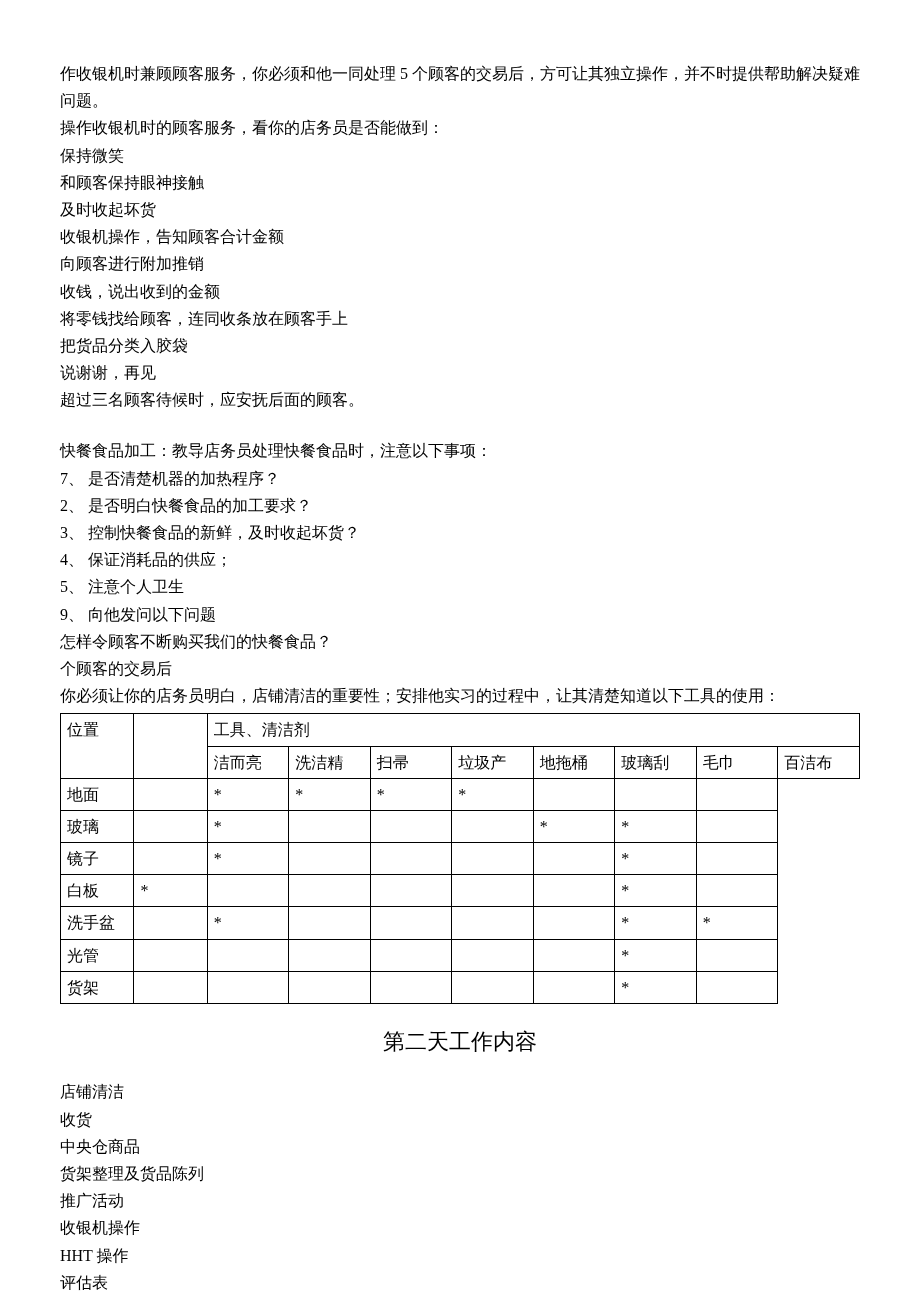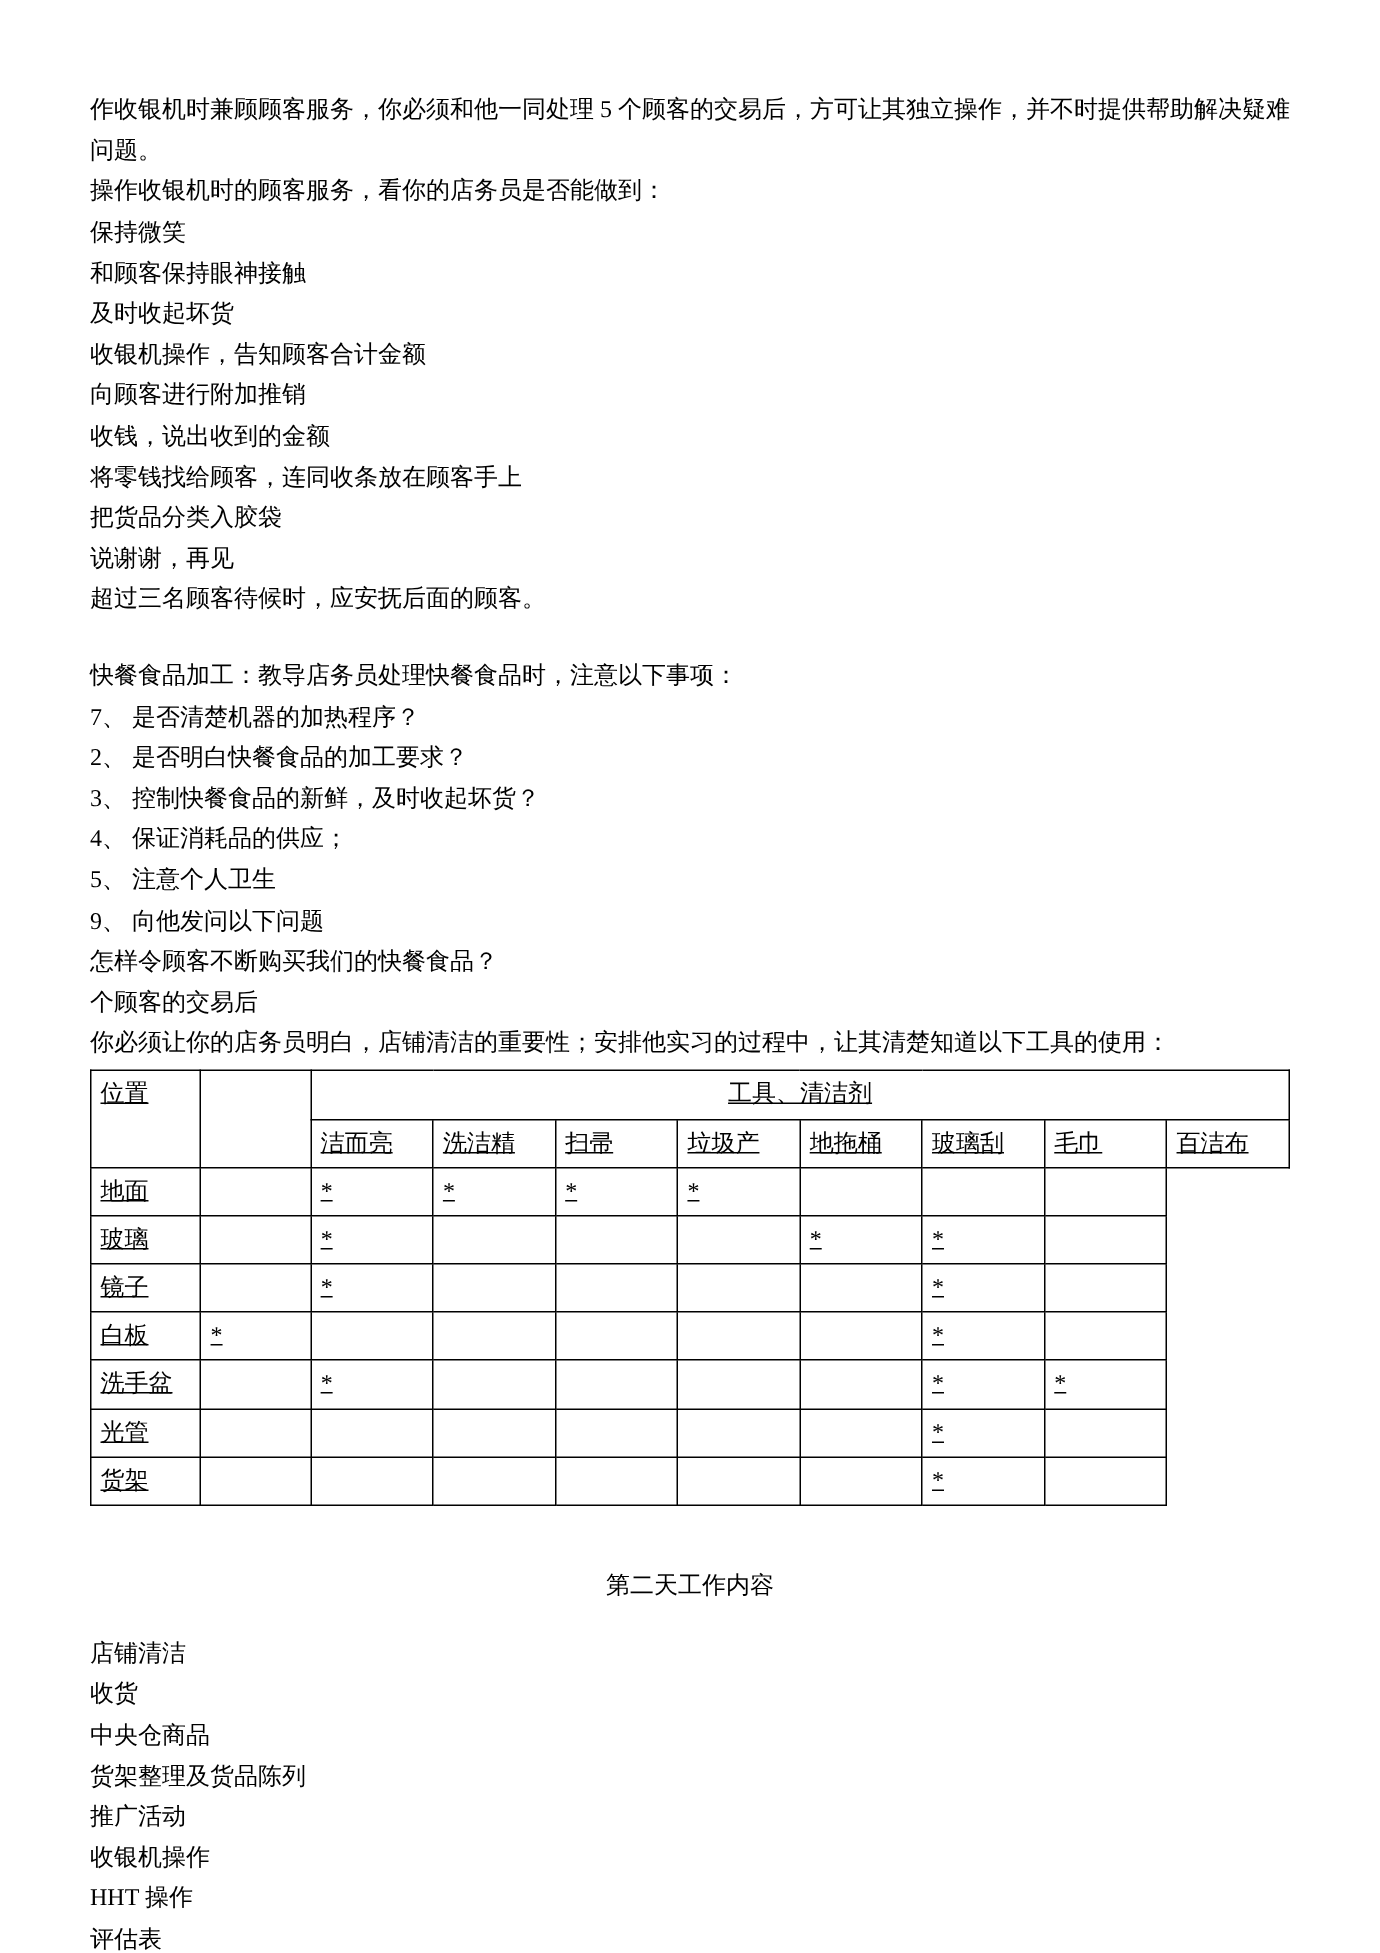--- a/index.html
+++ b/index.html
@@ -10,37 +10,36 @@
     background: #fff;
     margin: 0;
     padding: 60px;
     width: 920px;
     box-sizing: border-box;
   }
   .para { margin: 0; }
   .gap { height: 24px; }
   .heading {
     text-align: center;
-    font-size: 16px;
-    margin: 40px 0 18px 0;
+    font-size: 22px;
+    margin: 19px 0 18px 0;
   }
   table {
     border-collapse: collapse;
     width: 100%;
     margin: 4px 0 2px 0;
-    text-decoration: underline;
   }
   td {
     border: 1px solid #000;
     padding: 2px 6px;
     vertical-align: top;
     font-size: 16px;
   }
   .t1 td { text-align: left; }
-  .t1 .hdr-span { text-align: center; }
+  .t1 .hdr-span { }
 </style>
 </head>
 <body>
 
 <p class="para">作收银机时兼顾顾客服务，你必须和他一同处理 5 个顾客的交易后，方可让其独立操作，并不时提供帮助解决疑难问题。</p>
 <p class="para">操作收银机时的顾客服务，看你的店务员是否能做到：</p>
 <p class="para">保持微笑</p>
 <p class="para">和顾客保持眼神接触</p>
 <p class="para">及时收起坏货</p>
 <p class="para">收银机操作，告知顾客合计金额</p>

